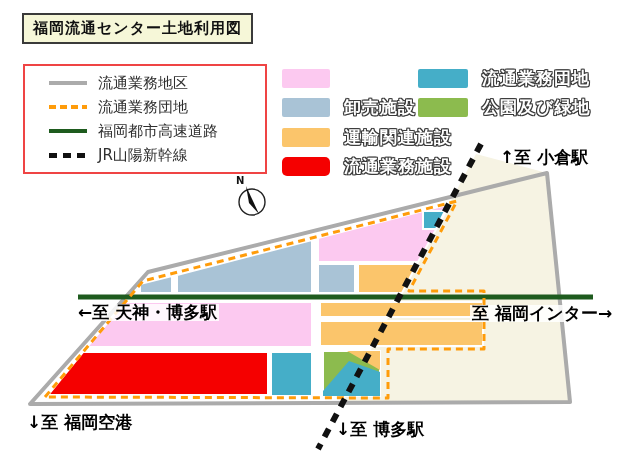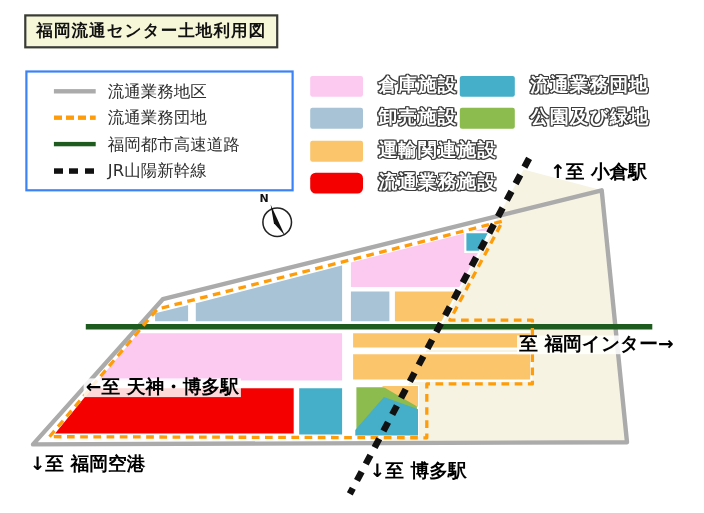--- a/index.html
+++ b/index.html
@@ -10,21 +10,21 @@
   
   .title-box{
     position:absolute;left:22px;top:13px;
     background:#f6f7d8;border:2px solid #3a3a3a;
     padding:4px 9px;font-size:15px;font-weight:bold;color:#111;
     letter-spacing:1px;white-space:nowrap;
   }
   
   .line-legend{
     position:absolute;left:23px;top:64px;width:244px;height:110px;
-    background:#fff;border:2px solid #3b82f6;box-sizing:border-box;
+    background:#fff;border:2px solid #ef4444;box-sizing:border-box;
     display:flex;flex-direction:column;justify-content:space-around;
     padding:5px 0 5px 24px;
   }
   .line-row{display:flex;align-items:center;gap:11px;}
   .line-swatch{width:38px;flex:0 0 38px;}
   .sw-district{height:4px;background:#ababab;}
   .sw-danchi{height:4px;background:repeating-linear-gradient(90deg,#ff9c0a 0 7px,transparent 7px 11px);}
   .sw-highway{height:4px;background:#1e5b1e;}
   .sw-shinkansen{height:5px;background:repeating-linear-gradient(90deg,#111 0 8px,transparent 8px 14px);}
   .line-label{font-size:15px;color:#2e2e2e;white-space:nowrap;}
@@ -70,21 +70,20 @@
       <span class="line-swatch sw-highway"></span>
       <span class="line-label">福岡都市高速道路</span>
     </div>
     <div class="line-row">
       <span class="line-swatch sw-shinkansen"></span>
       <span class="line-label">JR山陽新幹線</span>
     </div>
   </div>
 
   <div class="area-swatch c-warehouse" style="left:282px;top:69px;"></div>
-  <div class="area-label" style="left:344px;top:68px;">倉庫施設</div>
   <div class="area-swatch c-wholesale" style="left:282px;top:98px;"></div>
   <div class="area-label" style="left:344px;top:97px;">卸売施設</div>
   <div class="area-swatch c-transport" style="left:282px;top:128px;"></div>
   <div class="area-label" style="left:344px;top:127px;">運輸関連施設</div>
   <div class="area-swatch c-logistics" style="left:282px;top:157px;"></div>
   <div class="area-label" style="left:344px;top:156px;">流通業務施設</div>
   <div class="area-swatch c-public" style="left:418px;top:69px;width:50px;"></div>
   <div class="area-label" style="left:482px;top:68px;">流通業務団地</div>
   <div class="area-swatch c-park" style="left:418px;top:98px;width:50px;"></div>
   <div class="area-label" style="left:482px;top:97px;">公園及び緑地</div>
@@ -118,18 +117,18 @@
     <line x1="481" y1="144" x2="318" y2="449" stroke="#111" stroke-width="6" stroke-dasharray="9 8"></line>
 
     <g>
       <circle cx="252" cy="202" r="13" fill="#fff" stroke="#222" stroke-width="1.4"></circle>
       <polygon points="246,186 259,214 249,203" fill="#111"></polygon>
       <text x="236" y="184" font-size="10" font-weight="bold" fill="#111">N</text>
     </g>
   </svg>
 
   <div class="map-label" style="left:498px;top:149px;background:transparent;">↑至 小倉駅</div>
-  <div class="map-label" style="left:76px;top:304px;margin-top:40px;">←至 天神・博多駅</div>
+  <div class="map-label" style="left:76px;top:304px;">←至 天神・博多駅</div>
   <div class="map-label" style="left:470px;top:305px;">至 福岡インター→</div>
   <div class="map-label" style="left:25px;top:414px;background:transparent;">↓至 福岡空港</div>
   <div class="map-label" style="left:334px;top:421px;background:transparent;">↓至 博多駅</div>
 
 </div>
 
 </body></html>

